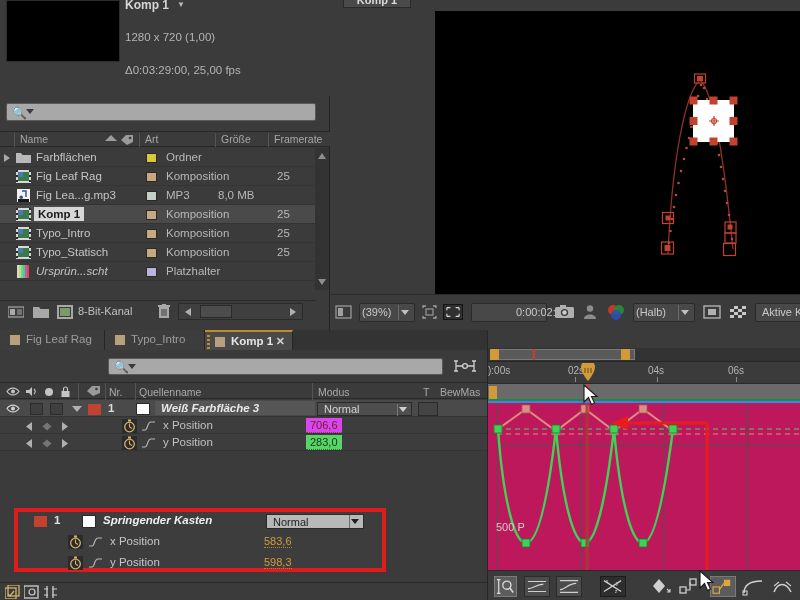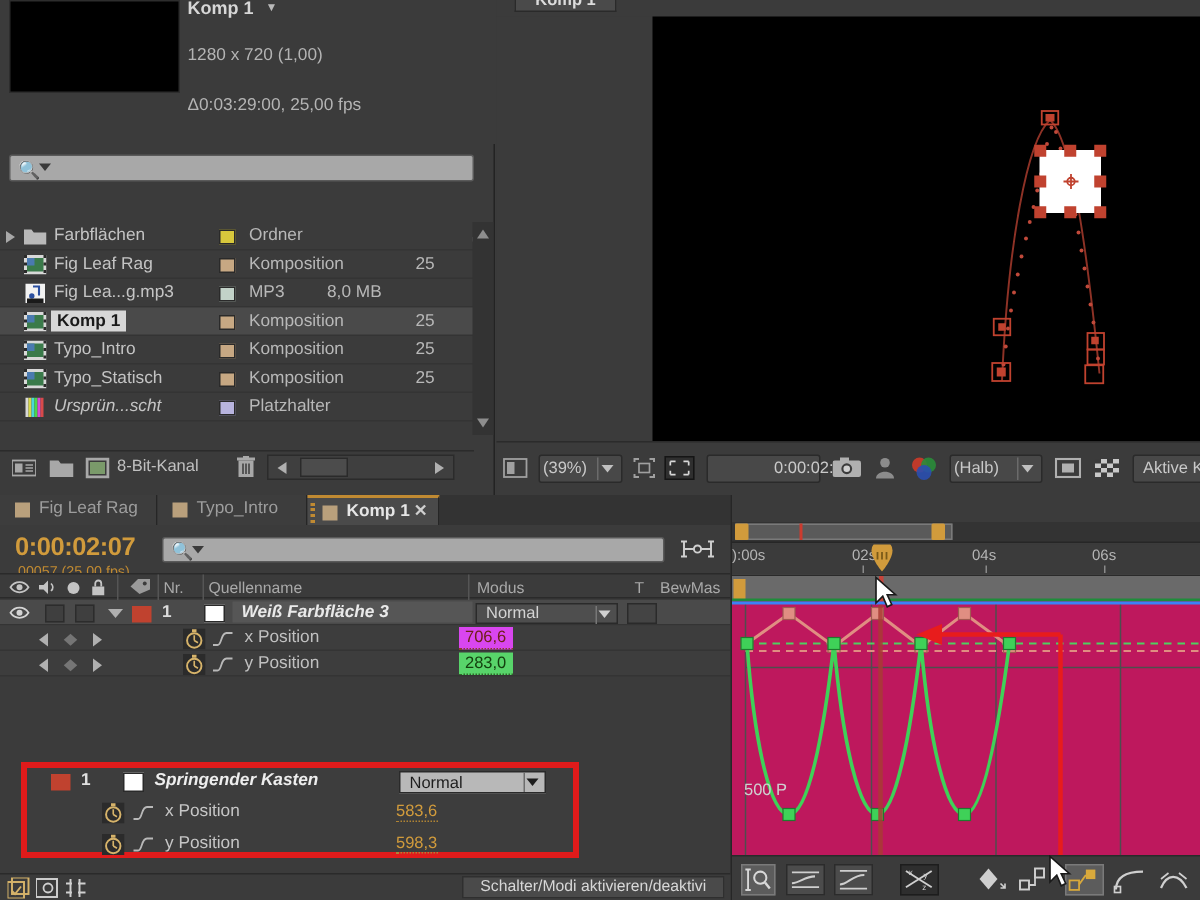--- a/index.html
+++ b/index.html
@@ -241,20 +241,31 @@
         <div class="proj-line">1280 x 720 (1,00)</div>
         <div class="proj-line">Δ0:03:29:00, 25,00 fps</div>
       </div>
     </div>
 
     <div class="proj-search">
       <span class="mag">🔍</span>
       <span class="car"></span>
     </div>
 
+    <div class="col-head">
+      <div class="ch" style="left:14px;">Name</div>
+      <div class="sortarrow"></div>
+      <svg class="tagicon" viewBox="0 0 14 12">
+        <path d="M1 6 L6 1 L13 1 L13 8 L7 11 Z" fill="#9a9a9a"></path>
+          <circle cx="10" cy="4" r="1.3" fill="#3b3b3b"></circle>
+      </svg>
+      <div class="ch" style="left:139px;">Art</div>
+      <div class="ch" style="left:215px;">Größe</div>
+      <div class="ch" style="left:268px;">Framerate</div>
+    </div>
 
     <div class="plist">
 
       <div class="prow">
         <div class="tri"></div>
         <svg class="ficon" viewBox="0 0 15 13">
           <path d="M0 2 L5 2 L6.5 4 L15 4 L15 12 L0 12 Z" fill="#b9b9b9"></path>
         </svg>
         <div class="pname">Farbflächen</div>
         <div class="swatch" style="background:#d8c83c"></div>
@@ -560,24 +571,20 @@
         <span class="lbl">Typo_Intro</span>
       </div>
       <div class="tl-tab active" style="left:205px; width:88px;">
         <span class="grip"></span>
         <span class="sq"></span>
         <span class="lbl">Komp 1</span>
         <span class="clo">✕</span>
       </div>
     </div>
 
-    <div class="tl-timecode">
-      <div class="tc-big">0:00:02:07</div>
-      <div class="tc-small">00057 (25.00 fps)</div>
-    </div>
 
     <div class="tl-search">
       <span class="mag">🔍</span>
       <span class="car"></span>
     </div>
 
     <svg class="tl-bone" viewBox="0 0 26 16">
       <path d="M4 3 L4 13 M4 8 L11 8 M15 8 L22 8 M22 3 L22 13" stroke="#cfcfcf" stroke-width="1.3" fill="none"></path>
       <circle cx="13" cy="8" r="2.4" fill="none" stroke="#cfcfcf" stroke-width="1.3"></circle>
       <path d="M2 3 L6 3 M2 13 L6 13 M20 3 L24 3 M20 13 L24 13" stroke="#cfcfcf" stroke-width="1.3"></path>
@@ -845,21 +852,20 @@
       <path d="M3 9 l2 2 l4 -5" stroke="#d6b36a" stroke-width="1.3" fill="none"></path>
     </svg>
     <svg class="sb-ic" style="left:24px;" viewBox="0 0 15 14">
       <rect x="0" y="1" width="14" height="12" fill="none" stroke="#d0d0d0" stroke-width="1.3"></rect>
       <circle cx="8" cy="7" r="3" fill="none" stroke="#d0d0d0" stroke-width="1.2"></circle>
     </svg>
     <svg class="sb-ic" style="left:43px;" viewBox="0 0 15 14">
       <path d="M4 1 v12 M10 1 v12" stroke="#d0d0d0" stroke-width="1.3"></path>
       <path d="M1 4 h4 M9 4 h5 M1 10 h4 M9 10 h5" stroke="#d0d0d0" stroke-width="1.2"></path>
     </svg>
-    <div class="sb-tip">Schalter/Modi aktivieren/deaktivi</div>
   </div>
 
   <svg class="cursor" style="left:583px; top:384px; width:18px; height:24px;" viewBox="0 0 18 24">
     <path d="M1 1 L1 18 L5.5 13.5 L8.5 20.5 L11.5 19 L8.5 12.5 L14 12.5 Z" fill="#ffffff" stroke="#1a1a1a" stroke-width="1.1"></path>
   </svg>
   <svg class="cursor" style="left:699px; top:570px; width:18px; height:24px;" viewBox="0 0 18 24">
     <path d="M1 1 L1 18 L5.5 13.5 L8.5 20.5 L11.5 19 L8.5 12.5 L14 12.5 Z" fill="#ffffff" stroke="#1a1a1a" stroke-width="1.1"></path>
   </svg>
 
 </div>

